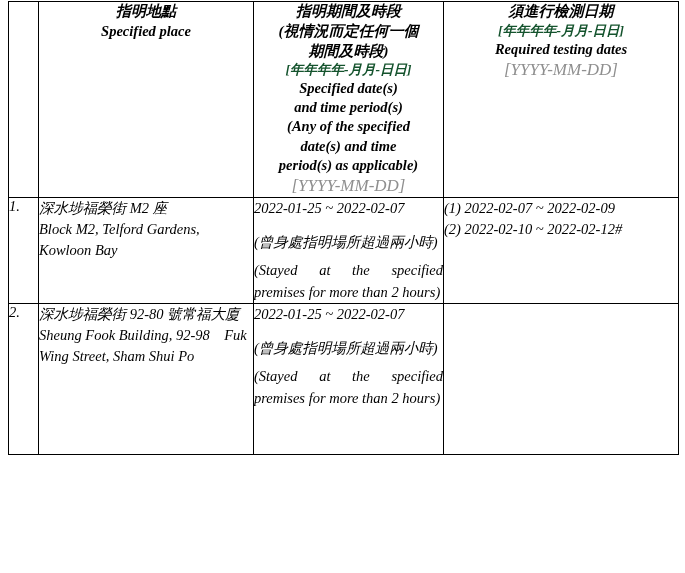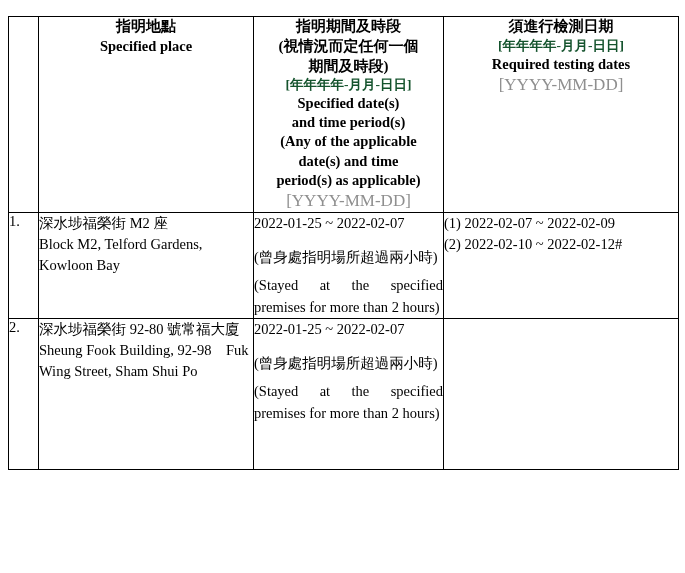--- a/index.html
+++ b/index.html
@@ -17,22 +17,23 @@
   .page {
     position: relative;
     width: 685px;
     height: 573px;
     box-sizing: border-box;
   }
   table.notice {
     border-collapse: collapse;
     table-layout: fixed;
     margin-left: 8px;
-    margin-top: 16px;
+    margin-top: 1px;
     width: 670px;
+    font-style: italic;
   }
   table.notice td, table.notice th {
     border: 1px solid #000000;
     vertical-align: top;
     padding: 0;
   }
   
   col.c-idx { width: 30px; }
   col.c-place { width: 215px; }
   col.c-period { width: 190px; }
@@ -112,21 +113,21 @@
           <div class="zh">指明地點</div>
           <div class="en">Specified place</div>
         </td>
         <td class="hd">
           <div class="zh">指明期間及時段</div>
           <div class="zh">(視情況而定任何一個</div>
           <div class="zh">期間及時段)</div>
           <div class="fmt">[年年年年-月月-日日]</div>
           <div class="en">Specified date(s)</div>
           <div class="en">and time period(s)</div>
-          <div class="en">(Any of the applicable</div>
+          <div class="en">(Any of the specified</div>
           <div class="en">date(s) and time</div>
           <div class="en">period(s) as applicable)</div>
           <div class="fmt-en">[YYYY-MM-DD]</div>
         </td>
         <td class="hd">
           <div class="zh">須進行檢測日期</div>
           <div class="fmt">[年年年年-月月-日日]</div>
           <div class="en">Required testing dates</div>
           <div class="fmt-en">[YYYY-MM-DD]</div>
         </td>

